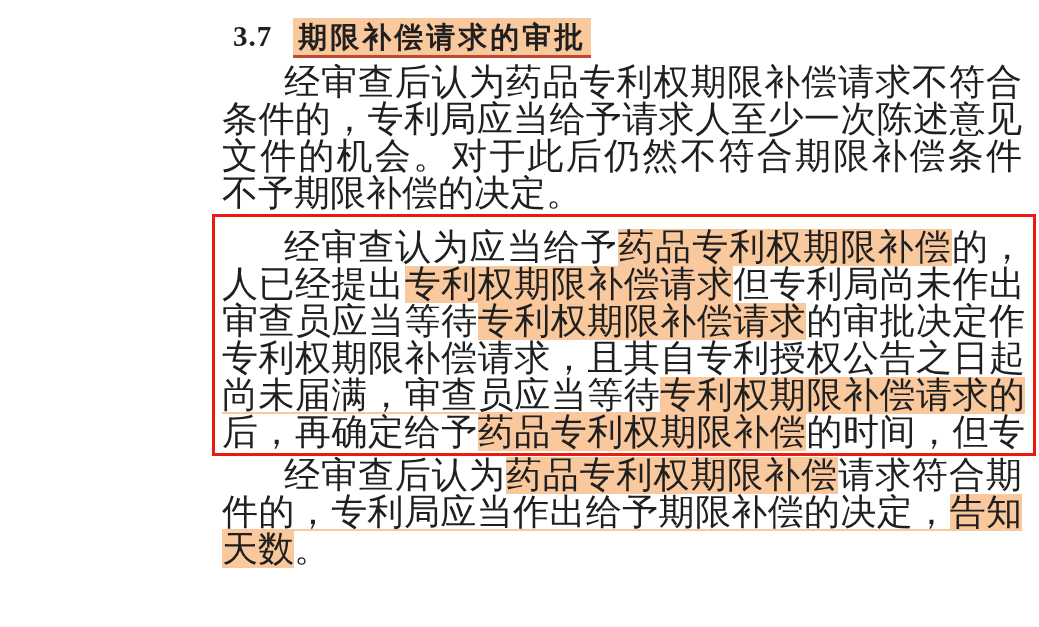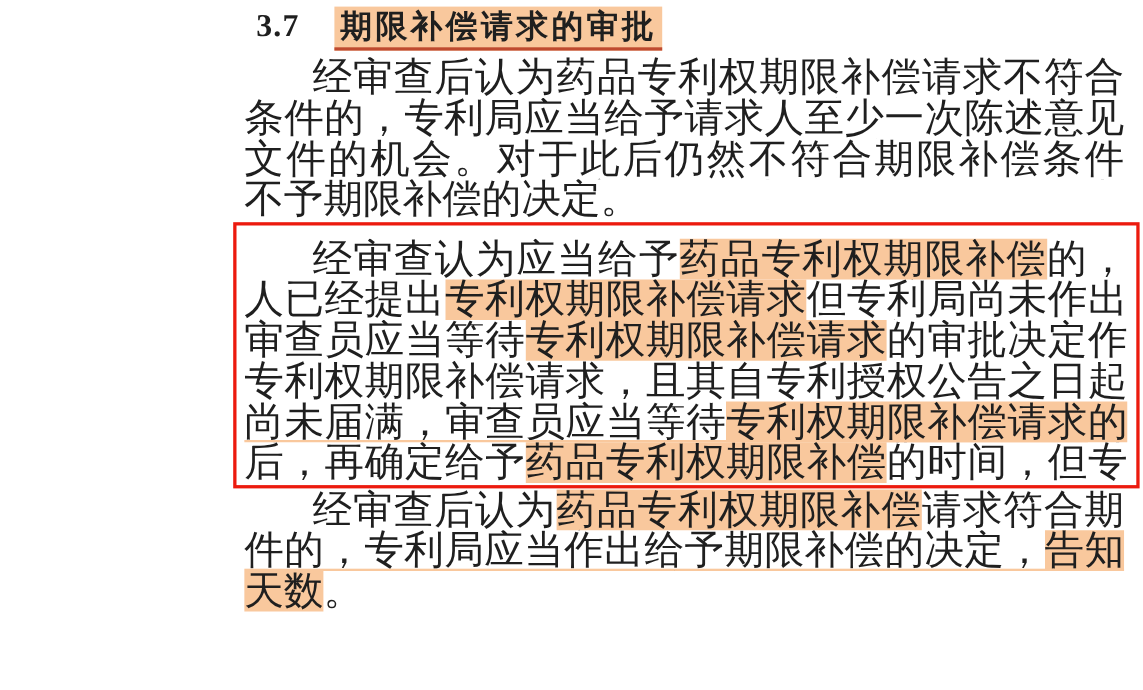--- a/index.html
+++ b/index.html
@@ -24,36 +24,36 @@
   }
   .margin-label {
     position: absolute;
     left: 10px; top: 51px;
     font-size: 27px;
     letter-spacing: 3px;
     white-space: nowrap;
   }
   .content {
     position: absolute;
-    left: 222px; top: 0;
+    left: 222px; top: 12px;
     width: 800px;
   }
   .heading {
     margin-top: 6px;
     margin-bottom: 6px;
     padding-left: 11px;
     font-weight: bold;
     font-size: 29px;
     line-height: 36px;
     display: flex;
     align-items: flex-start;
   }
   .hnum { letter-spacing: 1px; }
   .htitle {
-    margin-left: 32px;
+    margin-left: 21px;
     background: var(--highlight);
     border-bottom: 3px solid var(--headingUnderline);
     letter-spacing: 3px;
     padding: 1px 5px 0 5px;
   }
   .paragraph { margin: 0; }
   .line {
     height: 37px;
     line-height: 37px;
     font-size: 36px;

